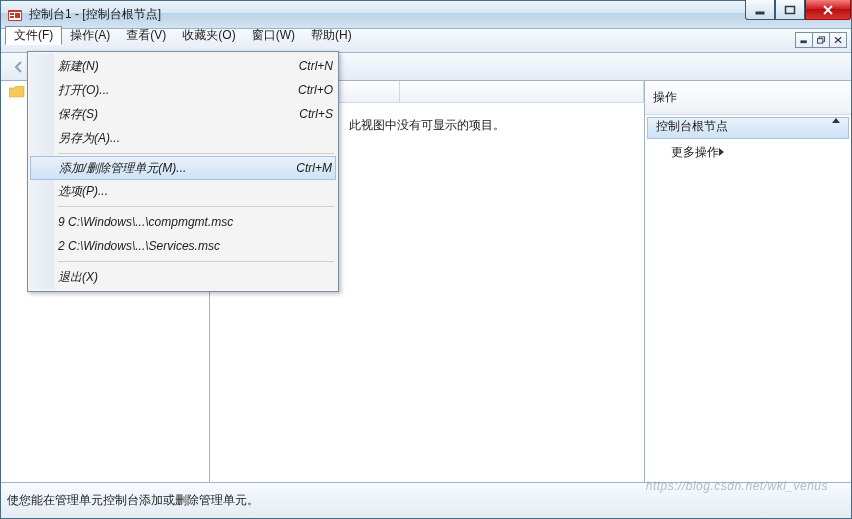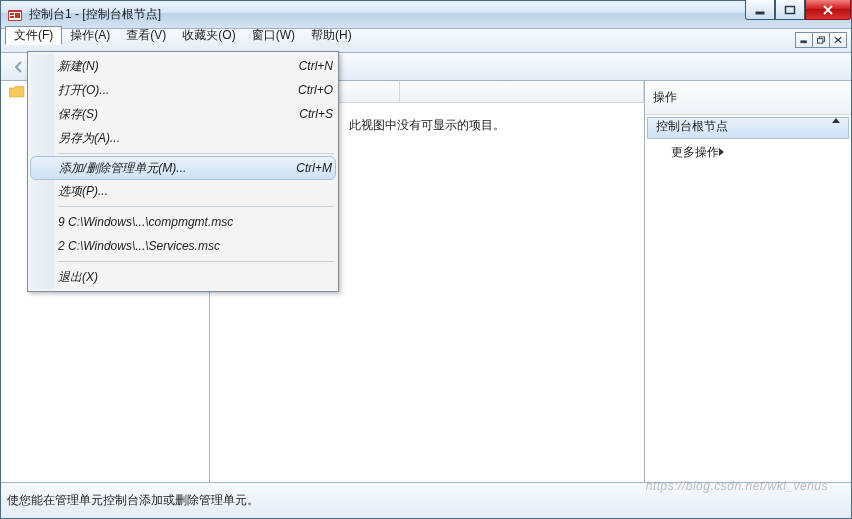--- a/index.html
+++ b/index.html
@@ -45,21 +45,21 @@
   .actions-node { background: linear-gradient(to bottom,#e8f1fb,#cfe2f5); border:1px solid #a6c2e0; margin:2px; height:22px; display:flex; align-items:flex-start; justify-content:space-between; padding:0 8px; font-size:12px; color:#1a1a1a; }
   .actions-more { height:22px; display:flex; align-items:center; justify-content:flex-start; padding:0 8px 0 26px; font-size:12px; color:#1a1a1a; }
 
   
   .statusbar { height: 36px; background: linear-gradient(to bottom,#f7fafe,#e4ecf5); border-top:1px solid #a0b4c8; display:flex; align-items:center; padding-left:6px; font-size:12px; color:#1a1a1a; }
 
   
   .dropdown { position:absolute; left:27px; top:51px; width:312px; background:#f4f4f4; border:1px solid #7a8fa3; box-shadow: 2px 2px 4px rgba(0,0,0,.25); z-index:20; padding:2px; }
   .dditem { height:24px; display:flex; align-items:center; font-size:12px; color:#1a1a1a; position:relative; padding-left:28px; padding-right:8px;font-style:italic; }
   .dditem .shortcut { position:absolute; right:3px; }
-  .dditem.hl { background: linear-gradient(to bottom,#e8f1fb,#cfe2f5); border:1px solid #a6c2e0; border-radius:6px; margin:-1px 0; }
+  .dditem.hl { background: linear-gradient(to bottom,#e8f1fb,#cfe2f5); border:1px solid #a6c2e0; border-radius:0; margin:-1px 0; }
   .ddsep { height:1px; background:#c8d0d8; margin:3px 2px 3px 28px; }
   .dropdown .ddiconbar { position:absolute; left:2px; top:2px; bottom:2px; width:24px; background:linear-gradient(to right,#eef2f7,#e4eaf2); }
 
   
   .watermark { position:absolute; right:24px; bottom:26px; font-size:12px; color: rgba(140,150,160,.6); letter-spacing: .5px; pointer-events:none;font-style:italic; }
 
   .arrow-up { width:0; height:0; border-left:4px solid transparent; border-right:4px solid transparent; border-bottom:5px solid #333; }
   .arrow-right { width:0; height:0; border-top:4px solid transparent; border-bottom:4px solid transparent; border-left:5px solid #333; }
 </style>
 </head>

